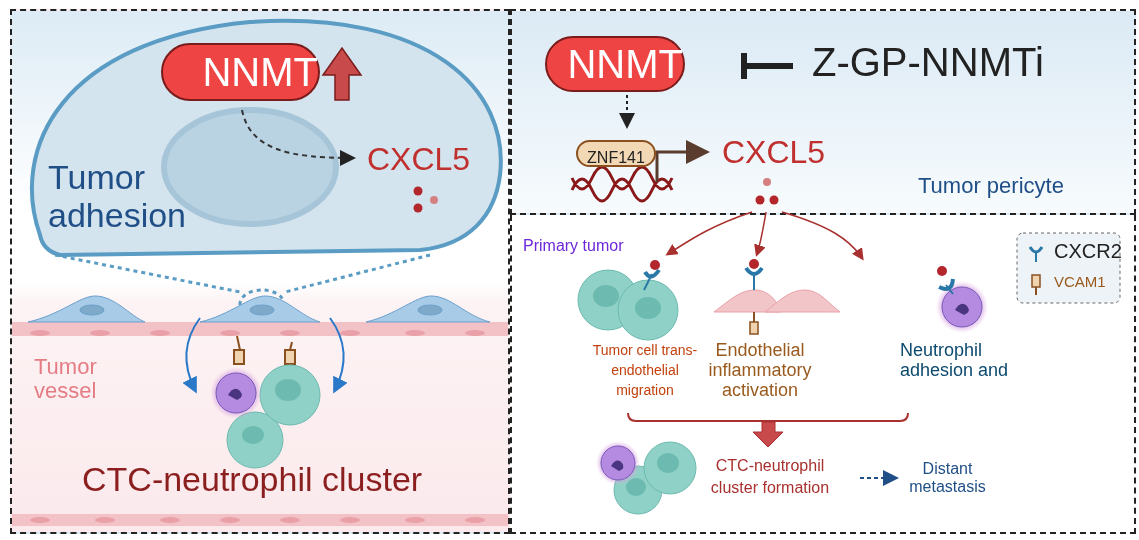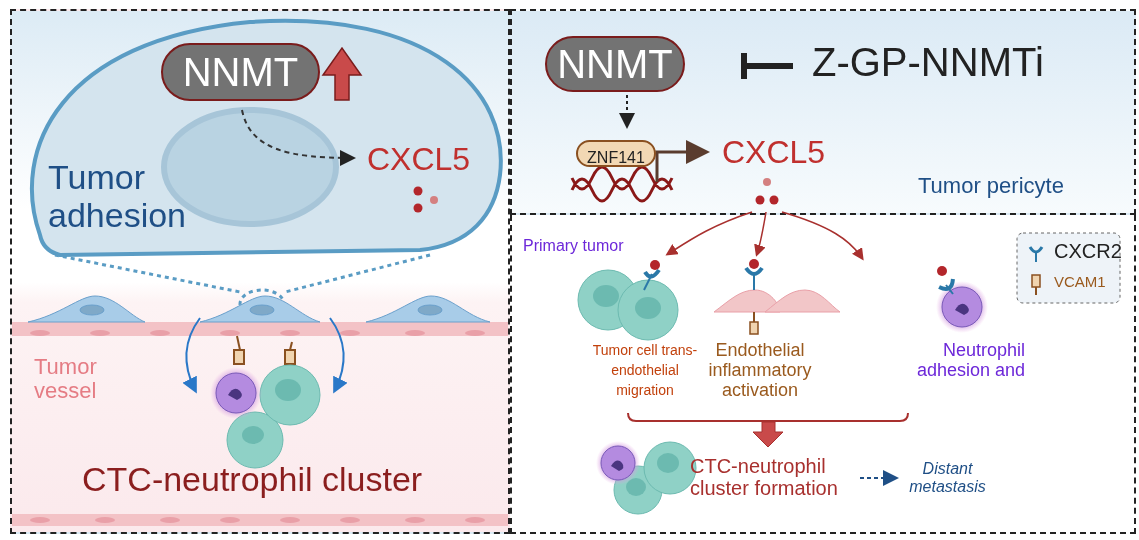--- a/index.html
+++ b/index.html
@@ -3,21 +3,21 @@
 <meta charset="utf-8">
 <style>
   html,body{margin:0;padding:0;background:#fff;}
   body{width:1139px;height:540px;position:relative;overflow:hidden;font-family:"Liberation Sans",sans-serif;}
   .abs{position:absolute;}
   .panel-left{left:10px;top:9px;width:500px;height:525px;border:2px dashed #222;box-sizing:border-box;
     background:linear-gradient(#dcebf5 0%,#fff 38%,#fff 52%,#fdf3f4 56%,#fbe9ec 100%);}
   .panel-tr{left:510px;top:9px;width:626px;height:206px;border:2px dashed #222;box-sizing:border-box;
     background:linear-gradient(#dbeaf5,#f7fbfd);}
   .panel-br{left:510px;top:215px;width:626px;height:319px;border:2px dashed #222;border-top:none;box-sizing:border-box;background:#fff;}
-  .pill{background:#737373;border:2px solid #7a1c1c;color:#fff;border-radius:30px;text-align:center;box-sizing:border-box;}
+  .pill{background:#ef4444;border:2px solid #7a1c1c;color:#fff;border-radius:30px;text-align:right;box-sizing:border-box;}
   .txt{white-space:nowrap;}
   svg{position:absolute;left:0;top:0;}
 </style>
 </head>
 <body>
 
 <div class="abs panel-left"></div>
 <div class="abs panel-tr"></div>
 <div class="abs panel-br"></div>
 
@@ -209,25 +209,25 @@
 <div class="abs txt" style="left:560px;top:340px;width:170px;text-align:center;font-size:14px;line-height:20px;color:#c2410c;">
   <div>Tumor cell trans-</div>
   <div>endothelial</div>
   <div>migration</div>
 </div>
 <div class="abs txt" style="left:705px;top:340px;width:110px;text-align:center;font-size:18px;line-height:20px;color:#9a5a1e;">
   <div>Endothelial</div>
   <div>inflammatory</div>
   <div>activation</div>
 </div>
-<div class="abs txt" style="left:900px;top:340px;width:125px;text-align:right;font-size:18px;line-height:20px;color:#6d28d9;">
+<div class="abs txt" style="left:900px;top:340px;width:125px;text-align:left;font-size:18px;line-height:20px;color:#0c4a6e;">
   <div>Neutrophil</div>
   <div>adhesion and</div>
 </div>
 
-<div class="abs txt" style="left:690px;top:455px;width:160px;font-size:20px;line-height:22px;color:#a8302e;">
+<div class="abs txt" style="left:690px;top:455px;width:160px;text-align:center;font-size:16px;line-height:22px;color:#a8302e;">
   <div>CTC-neutrophil</div>
   <div>cluster formation</div>
 </div>
-<div class="abs txt" style="left:900px;top:460px;width:95px;text-align:center;font-size:16px;line-height:18px;color:#1f4f86;font-style:italic;">
+<div class="abs txt" style="left:900px;top:460px;width:95px;text-align:center;font-size:16px;line-height:18px;color:#1f4f86;">
   <div>Distant</div>
   <div>metastasis</div>
 </div>
 
 </body></html>

